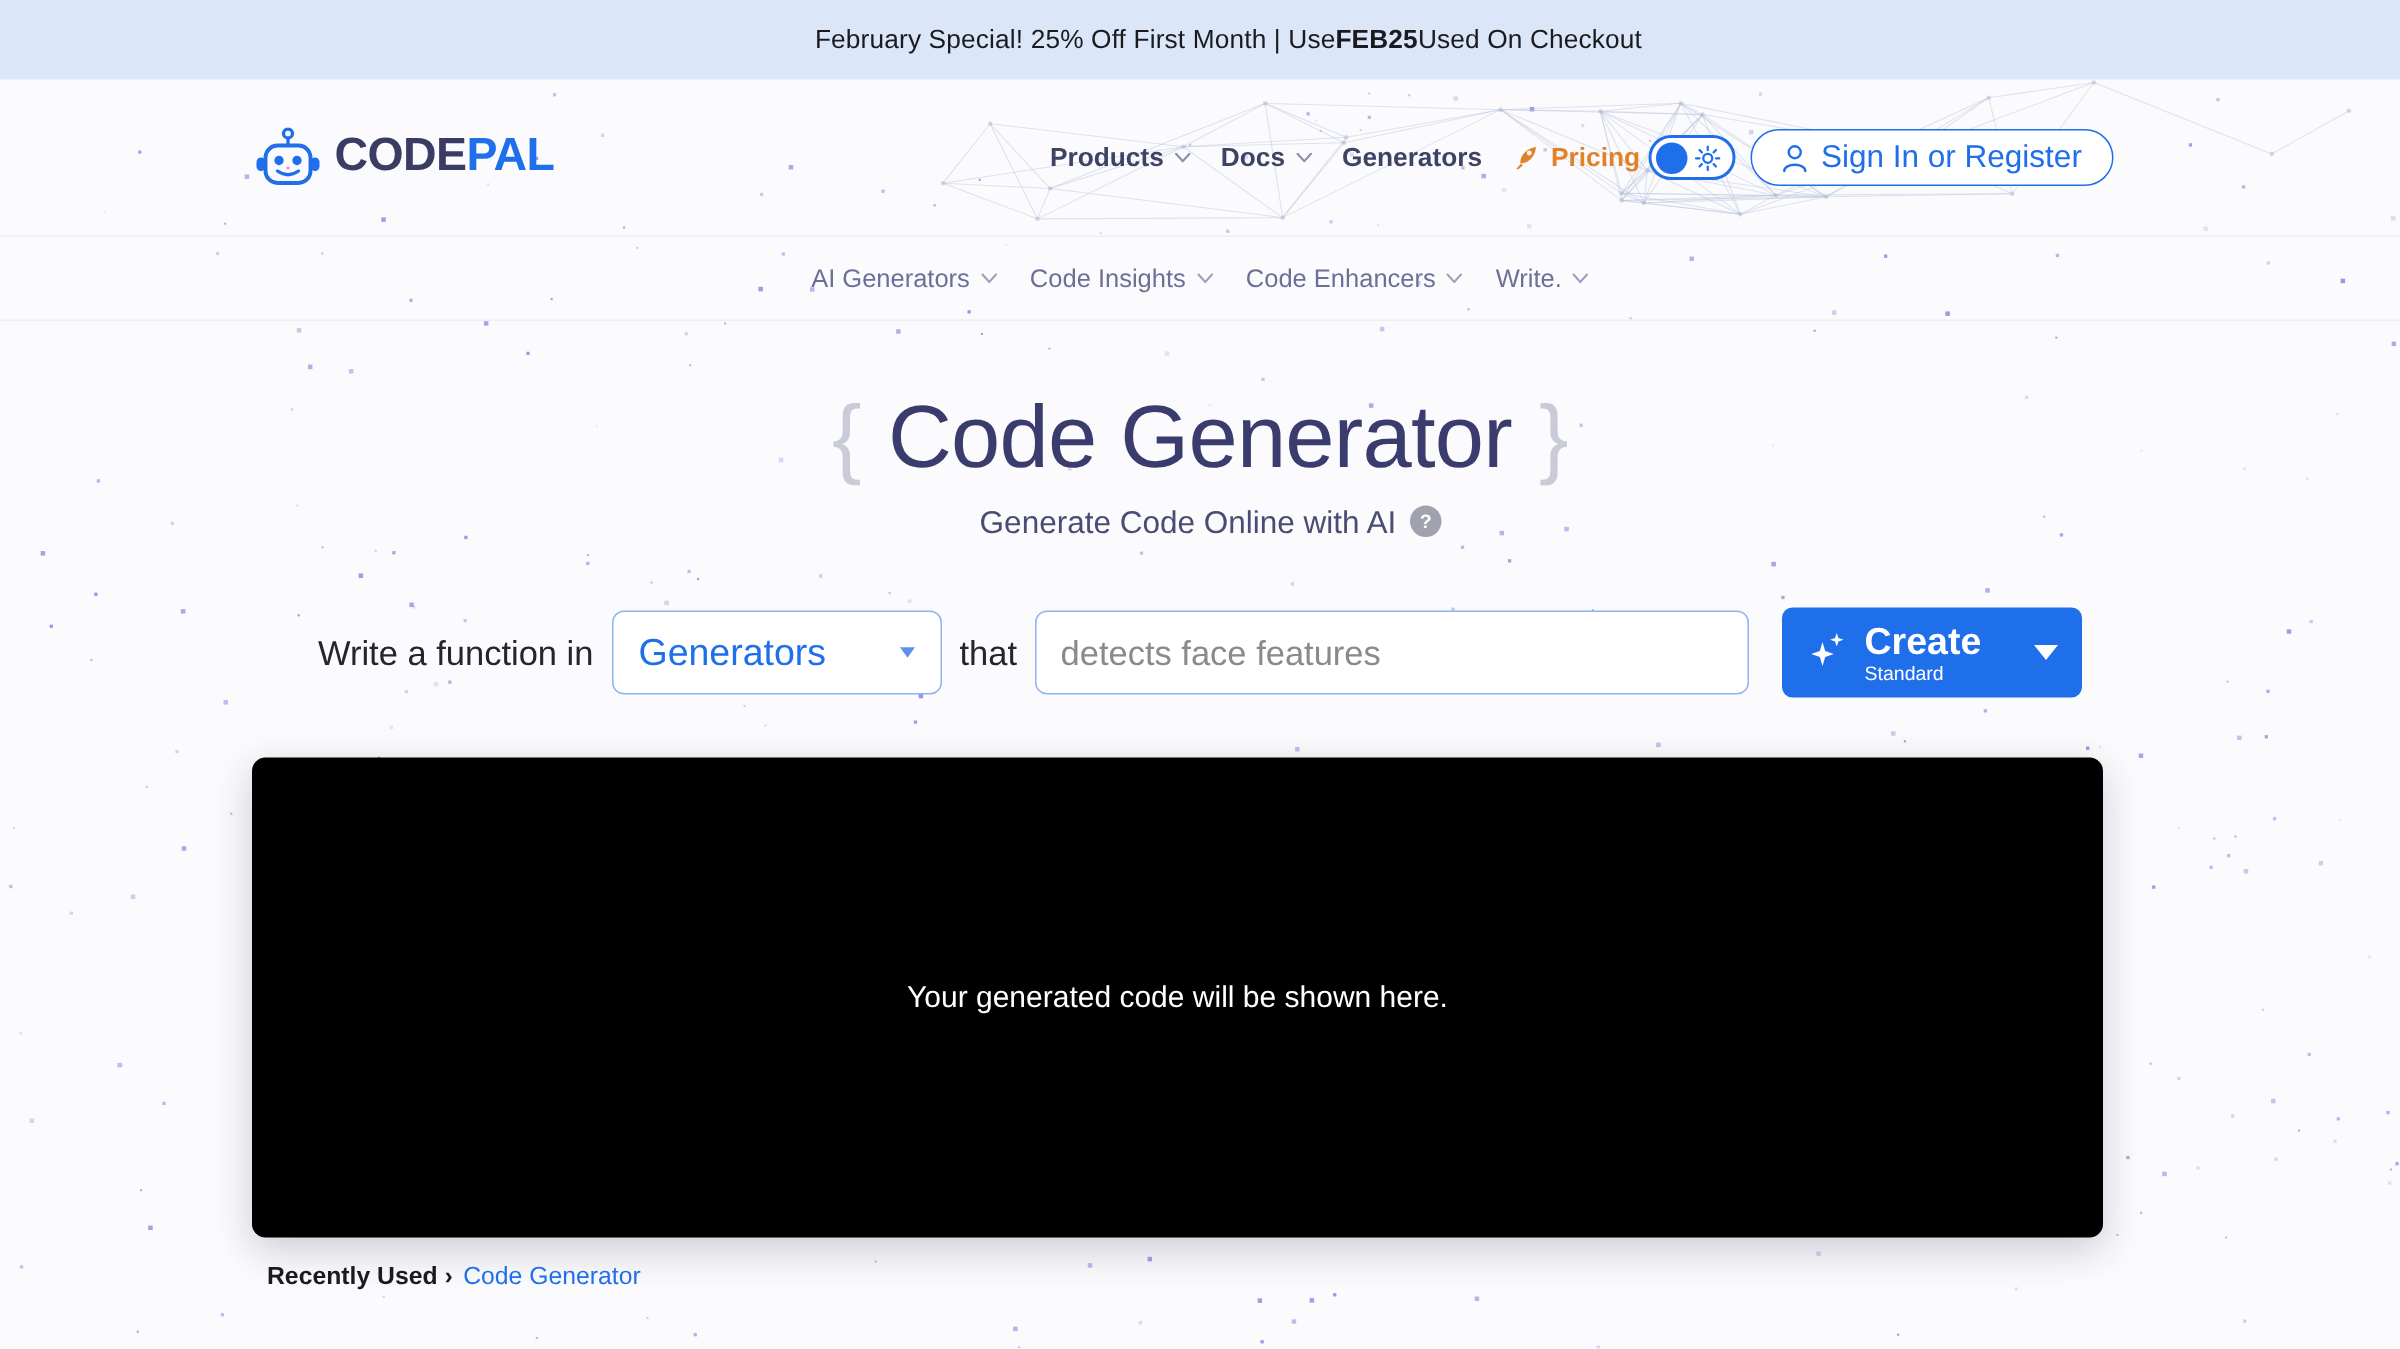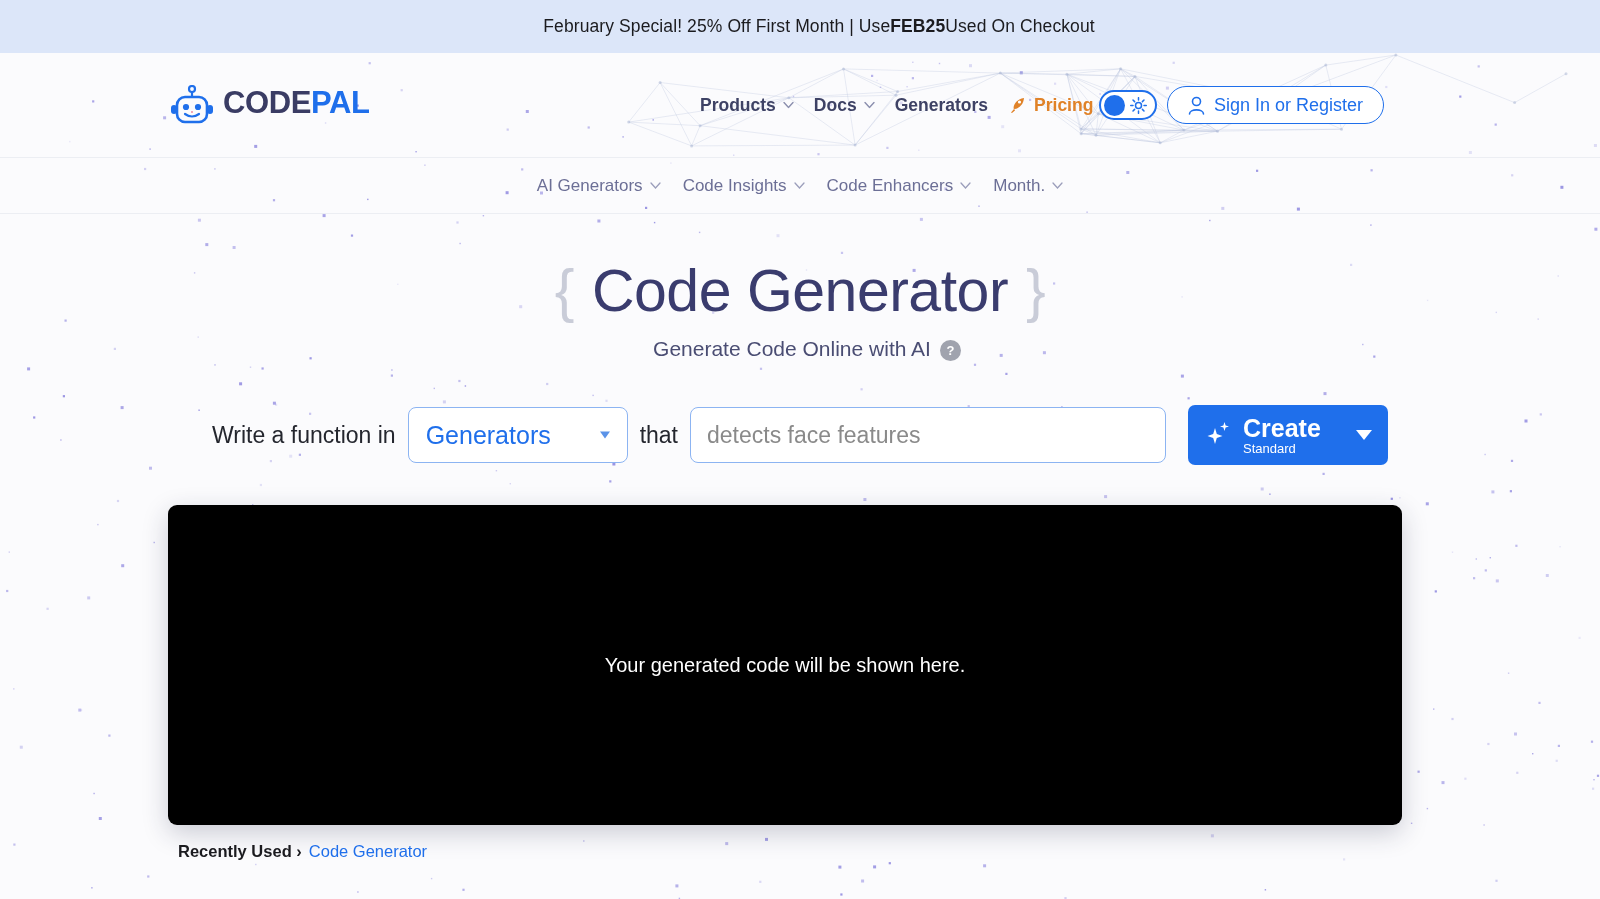--- a/index.html
+++ b/index.html
@@ -53,21 +53,21 @@
     display: flex; align-items: center; background: #fff; cursor: pointer;
   }
   .toggle .knob { width: 21px; height: 21px; border-radius: 50%; background: #1f6feb; margin-left: 3px; }
   .toggle .sun { margin-left: 5px; }
 
   .signin {
     position: absolute; left: 1167px; top: 50%; transform: translateY(-50%);
     height: 38px; padding: 0 20px;
     border: 1.6px solid #1f6feb; border-radius: 20px; background: #fff;
     display: flex; align-items: center; gap: 9px;
-    color: #1f6feb; font-size: 18px; cursor: pointer; white-space: nowrap;
+    color: #1f6feb; font-size: 21px; cursor: pointer; white-space: nowrap;
   }
 
   
   .subnav {
     position: relative; z-index: 3;
     height: 56px; width: 100%;
     border-bottom: 1px solid #eceef3;
     display: flex; align-items: center; justify-content: center; gap: 22px;
   }
   .subnav .navlink { color: #6c6f96; font-weight: 400; font-size: 17px; }
@@ -75,21 +75,21 @@
   
   .main { position: relative; z-index: 2; text-align: center; }
   .title {
     margin-top: 43px;
     font-size: 59px; font-weight: 400; color: #3a3c6e; letter-spacing: -0.5px;
     display: flex; align-items: center; justify-content: center; gap: 18px;
   }
   .brace { color: #c9ccd8; font-weight: 300; }
   .subtitle {
     margin-top: 12px; font-size: 21px; color: #4a4d73;
-    display: flex; align-items: flex-end; justify-content: center; gap: 9px; margin-left: 14px;
+    display: flex; align-items: flex-start; justify-content: center; gap: 9px; margin-left: 14px;
   }
   .qbadge {
     width: 21px; height: 21px; border-radius: 50%; background: #a0a3ae;
     color: #fff; font-size: 13px; font-weight: 700;
     display: inline-flex; align-items: center; justify-content: center;
   }
 
   .formrow {
     margin-top: 44px;
     display: flex; align-items: center; justify-content: center; gap: 0;
@@ -705,21 +705,21 @@
           <path d="M1 1 L5.5 6 L10 1" fill="none" stroke="#9b9ebb" stroke-width="1.3" stroke-linecap="round"></path>
         </svg>
     </div>
     <div class="navlink">
       <span>Code Enhancers</span>
       <svg class="caret-sm" viewBox="0 0 11 7">
           <path d="M1 1 L5.5 6 L10 1" fill="none" stroke="#9b9ebb" stroke-width="1.3" stroke-linecap="round"></path>
         </svg>
     </div>
     <div class="navlink">
-      <span>Month.</span>
+      <span>Write.</span>
       <svg class="caret-sm" viewBox="0 0 11 7">
           <path d="M1 1 L5.5 6 L10 1" fill="none" stroke="#9b9ebb" stroke-width="1.3" stroke-linecap="round"></path>
         </svg>
     </div>
   </div>
 
   <div class="main">
     <div class="title">
       <span class="brace">{</span>
       <span>Code Generator</span>

